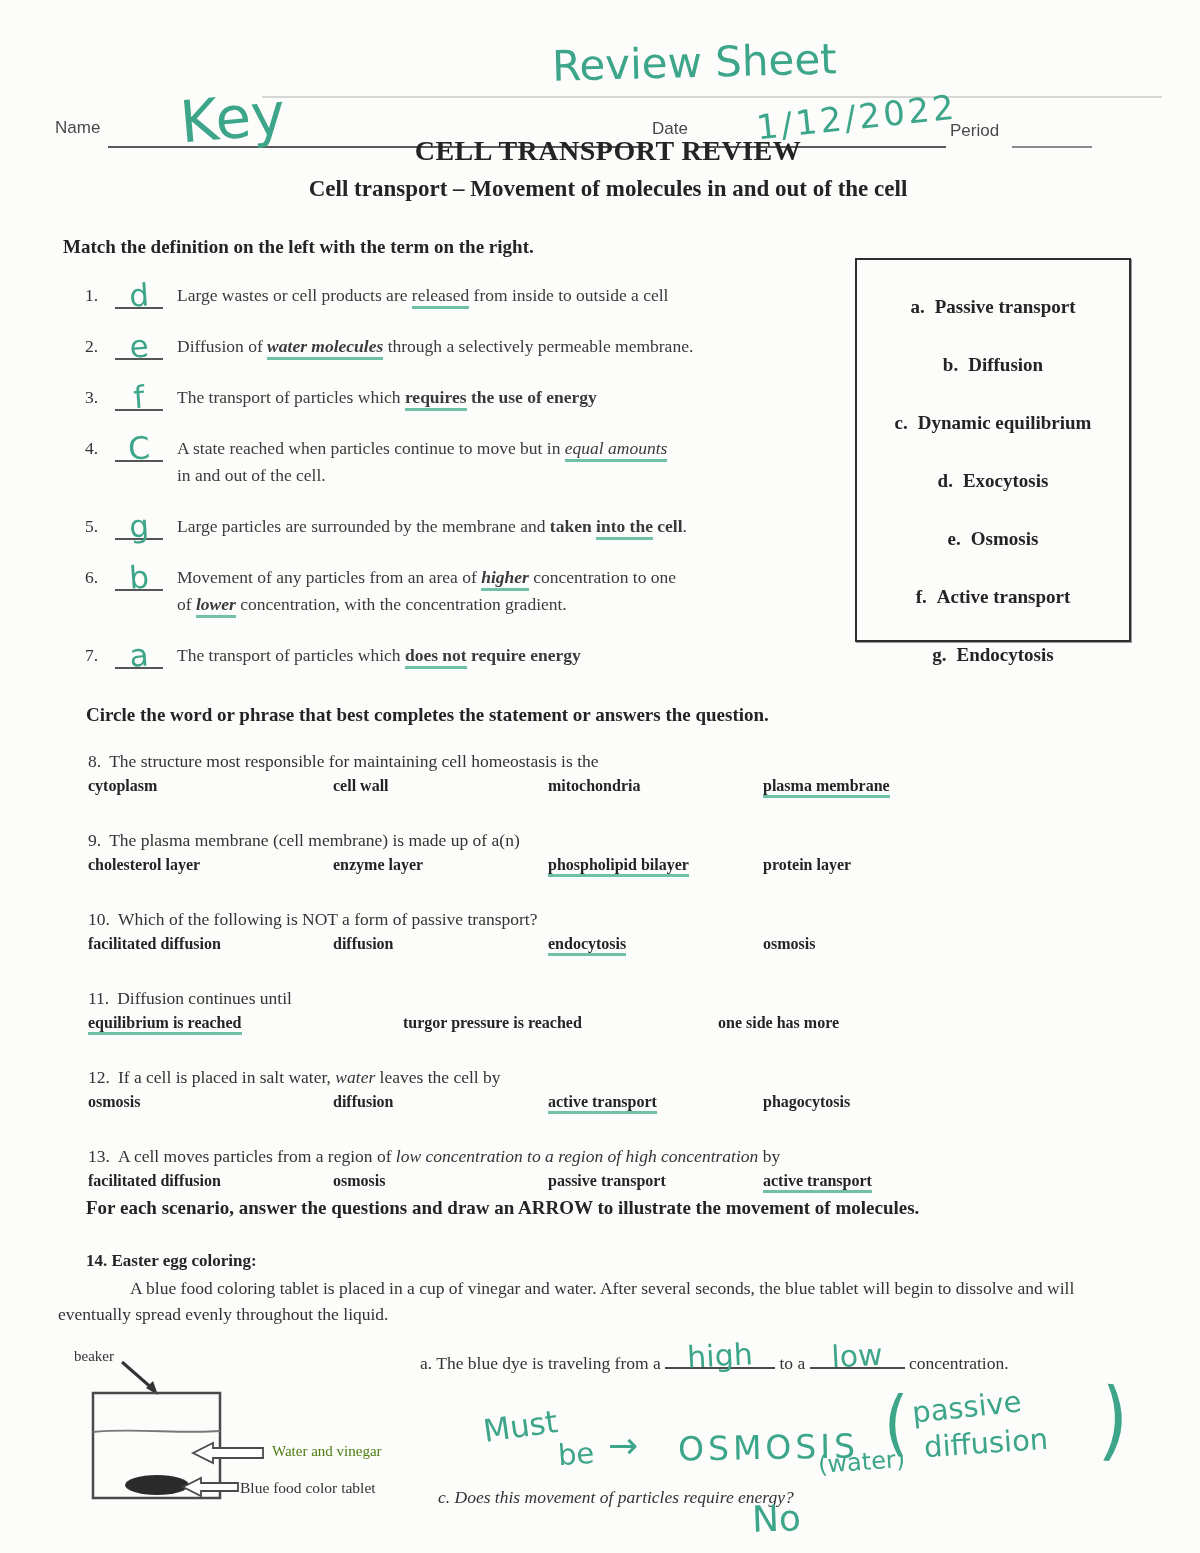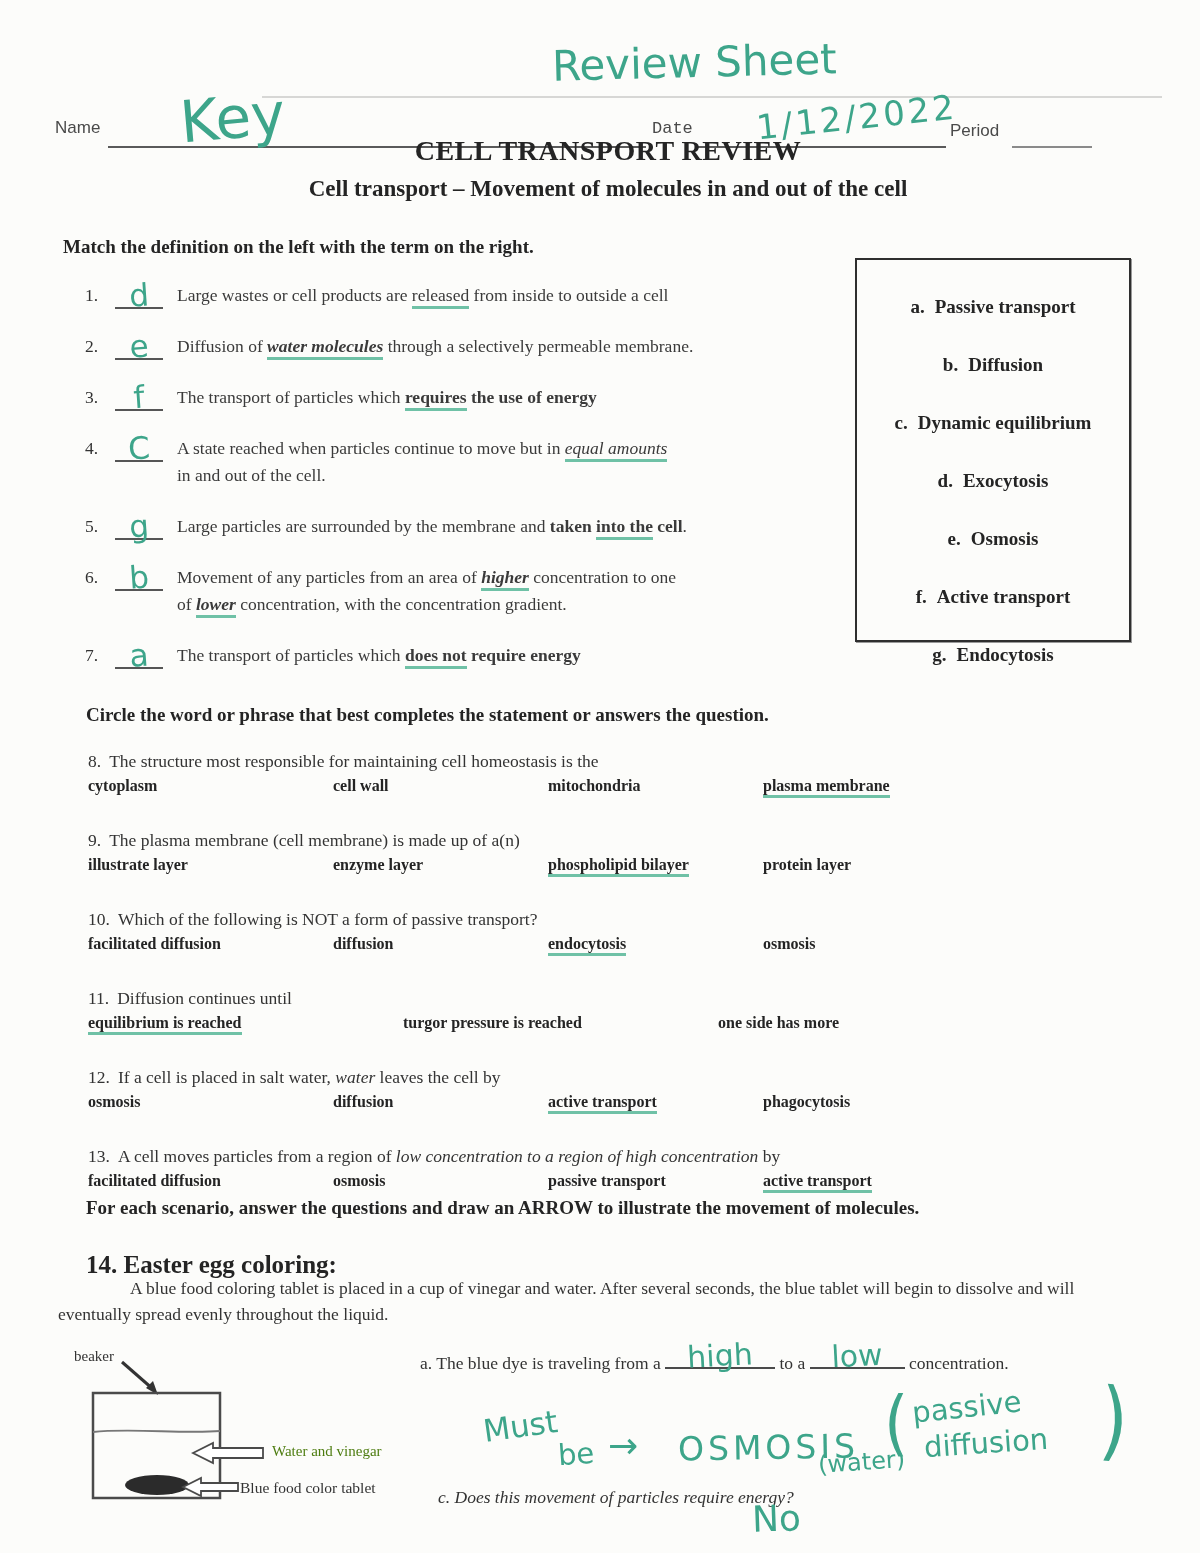--- a/index.html
+++ b/index.html
@@ -52,21 +52,21 @@
 
 <div class="page">
 
   <div class="abs hw" style="left:552px;top:38px;font-size:42px;transform:rotate(-1.5deg);">Review Sheet</div>
   <div class="abs scanline" style="left:262px;top:96px;width:900px;"></div>
 
   <span class="abs formlabel" style="left:55px;top:118px;">Name</span>
   <div class="abs rule" style="left:108px;top:146px;width:538px;"></div>
   <div class="abs hw" style="left:180px;top:84px;font-size:58px;transform:rotate(-5deg);">Key</div>
 
-  <span class="abs formlabel" style="left:652px;top:119px;font-family:Liberation Mono, monospace;">Date</span>
+  <span class="abs formlabel" style="left:652px;top:119px;">Date</span>
   <div class="abs rule" style="left:698px;top:146px;width:248px;"></div>
   <div class="abs hw" style="left:756px;top:97px;font-size:34px;transform:rotate(-6deg);letter-spacing:3px;">1/12/2022</div>
 
   <span class="abs formlabel" style="left:950px;top:121px;">Period</span>
   <div class="abs rule" style="left:1012px;top:146px;width:80px;border-bottom-color:#8a8a8a;"></div>
 
   <div class="abs center bold" style="top:135px;font-size:28px;letter-spacing:0.5px;">CELL TRANSPORT REVIEW</div>
   <div class="abs center bold" style="top:176px;font-size:23px;">Cell transport – Movement of molecules in and out of the cell</div>
 
   <div class="abs bold" style="left:35px;top:236px;font-size:19px;">Match the definition on the left with the term on the right.</div>
@@ -138,21 +138,21 @@
         <div class="options">
           <span class="opt"><span>cytoplasm</span></span>
           <span class="opt"><span>cell wall</span></span>
           <span class="opt"><span>mitochondria</span></span>
           <span class="opt"><span class="gu">plasma membrane</span></span>
         </div>
       </div>
       <div class="cq">
         <div class="cq-text"><span class="cq-num">9.</span><span>The plasma membrane (cell membrane) is made up of a(n)</span></div>
         <div class="options">
-          <span class="opt"><span>illustrate layer</span></span>
+          <span class="opt"><span>cholesterol layer</span></span>
           <span class="opt"><span>enzyme layer</span></span>
           <span class="opt"><span class="gu">phospholipid bilayer</span></span>
           <span class="opt"><span>protein layer</span></span>
         </div>
       </div>
       <div class="cq">
         <div class="cq-text"><span class="cq-num">10.</span><span>Which of the following is NOT a form of passive transport?</span></div>
         <div class="options">
           <span class="opt"><span>facilitated diffusion</span></span>
           <span class="opt"><span>diffusion</span></span>
@@ -182,21 +182,21 @@
         <div class="options">
           <span class="opt"><span>facilitated diffusion</span></span>
           <span class="opt"><span>osmosis</span></span>
           <span class="opt"><span>passive transport</span></span>
           <span class="opt"><span class="gu">active transport</span></span>
         </div>
       </div>
     </div>
 
   <div class="abs bold" style="left:58px;top:1197px;font-size:19px;">For each scenario, answer the questions and draw an ARROW to illustrate the movement of molecules.</div>
-  <div class="abs bold" style="left:58px;top:1251px;font-size:25px;">14. Easter egg coloring:</div>
+  <div class="abs bold" style="left:58px;top:1251px;font-size:17px;">14. Easter egg coloring:</div>
   <div class="abs body17" style="left:58px;top:1275px;width:1070px;text-indent:72px;">A blue food coloring tablet is placed in a cup of vinegar and water.  After several seconds, the blue tablet will begin to dissolve and will eventually spread evenly throughout the liquid.</div>
 
   <span class="abs" style="left:74px;top:1348px;font-size:15px;color:#333;">beaker</span>
   <svg class="abs" style="left:60px;top:1348px;" width="380" height="175" viewBox="0 0 380 175">
     <line x1="62" y1="14" x2="94" y2="42" stroke="#333" stroke-width="3"></line>
     <polygon points="98,47 86,40 93,33" fill="#333"></polygon>
     <rect x="33" y="45" width="127" height="105" fill="none" stroke="#4a4a4a" stroke-width="2.5"></rect>
     <path d="M33,84 C70,80 125,86 160,83" fill="none" stroke="#777" stroke-width="1.8"></path>
     <ellipse cx="97" cy="137" rx="32" ry="10" fill="#2b2b2b"></ellipse>
     <polygon points="133,105 153,95 153,100 203,100 203,110 153,110 153,115" fill="#fff" stroke="#4a4a4a" stroke-width="1.8"></polygon>

